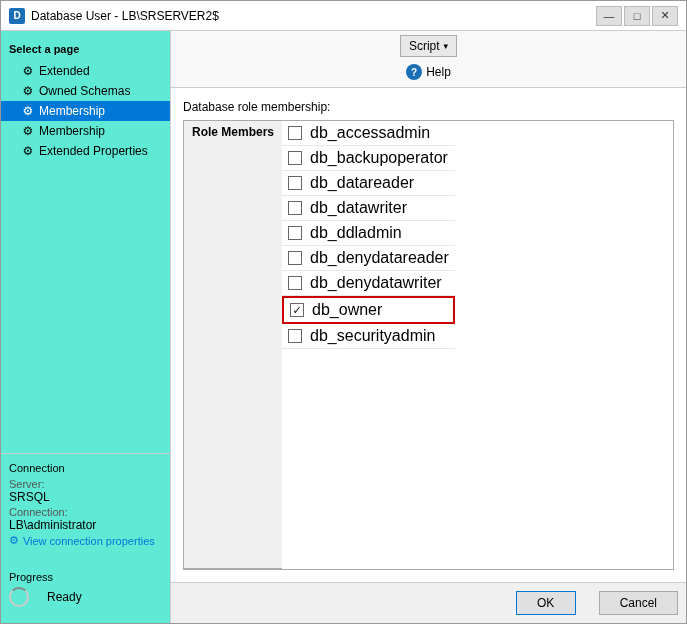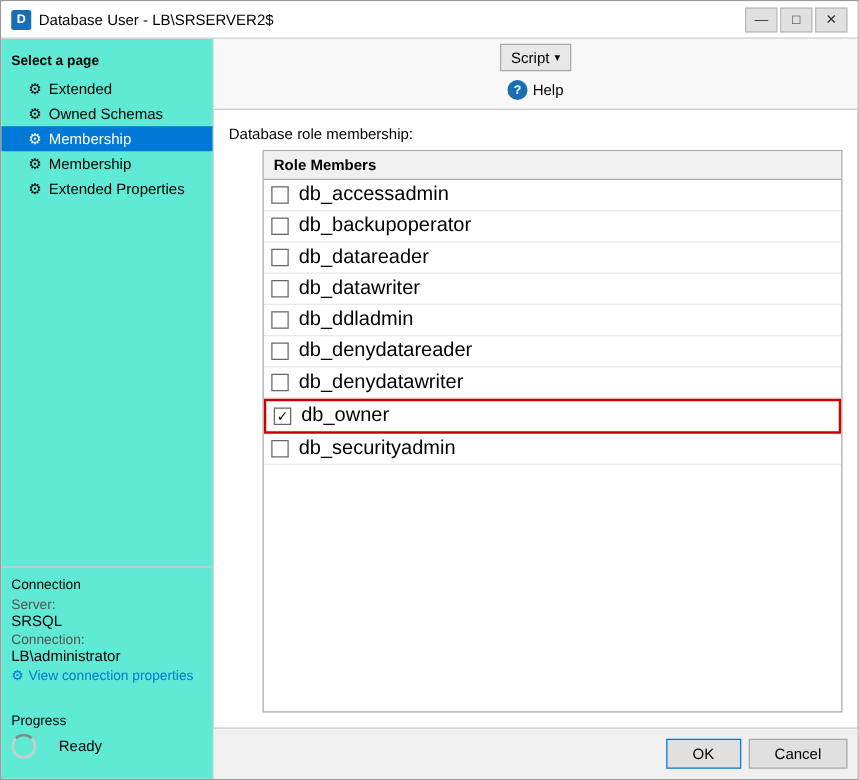--- a/index.html
+++ b/index.html
@@ -290,42 +290,42 @@
       background: #f0f0f0;
     }
 
     .dialog-btn {
       padding: 4px 20px;
       font-size: 12px;
       cursor: pointer;
       border: 1px solid #aaa;
       background: #e0e0e0;
       min-width: 60px;
+      margin-left: 17px;
     }
 
     .dialog-btn.primary {
       background: #e0e0e0;
       border: 1px solid #0078d7;
       color: #000;
     }
 
     .panel-body {
       flex: 1;
       display: flex;
       flex-direction: column;
       padding: 12px;
     }
 
     .roles-outer {
       border: 1px solid #aaa;
       flex: 1;
       overflow: auto;
       display: flex;
-      flex-direction: column;
-      margin-left: 27px;
+      flex-direction: row;
     }
   </style>
 </head>
 <body>
 
 <div class="window">
 
   <div class="title-bar">
     <div class="title-bar-left">
       <div class="title-icon">D</div>

